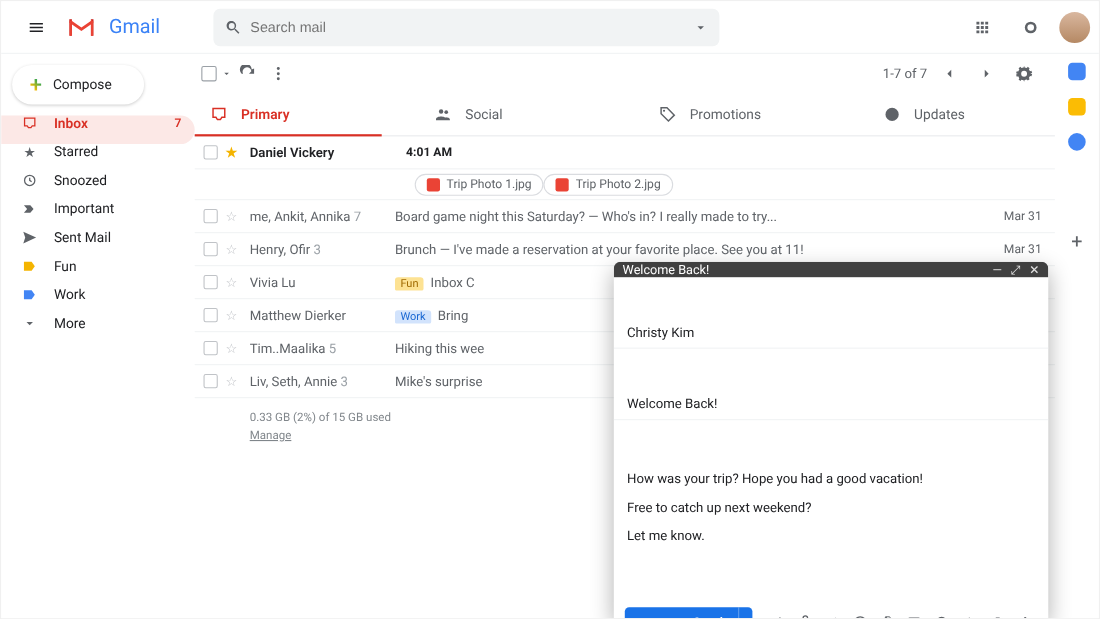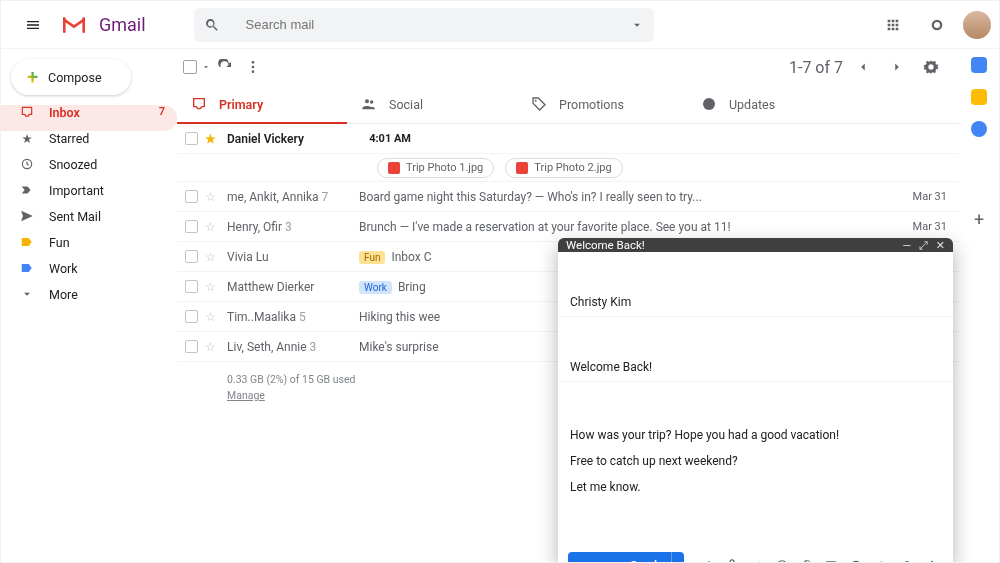--- a/index.html
+++ b/index.html
@@ -4,22 +4,22 @@
 <style>
 * { box-sizing: border-box; margin: 0; padding: 0; }
 body { font-family: 'Google Sans', Roboto, Arial, sans-serif; font-size: 13px; color: #202124; background: #fff; }
 .app { width: 1000px; height: 563px; display: flex; flex-direction: column; border: 1px solid #f0f0f0; overflow: hidden; position: relative; }
 
 
 .header { height: 48px; display: flex; align-items: center; padding: 0 8px 0 12px; gap: 8px; border-bottom: 1px solid #f1f3f4;}
 .menu-btn { width: 40px; height: 40px; border-radius: 50%; display: flex; align-items: center; justify-content: center; cursor: pointer; }
 .logo-m { display: inline-flex; align-items: center; }
 .logo-m svg { width: 26px; height: 20px; }
-.logo-txt { font-size: 18px; color: #701a75; margin-left: 4px; }
-.search { flex: 0 0 460px; margin-left: 40px; height: 34px; background: #f1f3f4; border-radius: 6px; display: flex; align-items: center; padding: 0 10px; gap: 26px; color: #5f6368; }
+.logo-txt { font-size: 18px; color: #3b82f6; margin-left: 4px; }
+.search { flex: 0 0 460px; margin-left: 40px; height: 34px; background: #f1f3f4; border-radius: 6px; display: flex; align-items: center; padding: 0 10px; gap: 8px; color: #5f6368; }
 .search input { flex: 1; border: none; background: transparent; font-size: 13px; color: #5f6368; outline: none; }
 .spacer { flex: 1; }
 .hdr-icon { width: 36px; height: 36px; border-radius: 50%; display: flex; align-items: center; justify-content: center; color: #5f6368; cursor: pointer; }
 .avatar { width: 28px; height: 28px; border-radius: 50%; background: linear-gradient(#d9b79f,#b58964); }
 
 
 .body { flex: 1; display: flex; overflow: hidden; position: relative; }
 
 
 .sidebar { width: 176px; padding-top: 6px; font-size: 12.5px; }
@@ -29,39 +29,39 @@
 .nav-item.active { background: #fce8e6; color: #d93025; font-weight: 600; }
 .nav-item .nav-icon { width: 16px; display: flex; justify-content: center; color: #5f6368; }
 .nav-item.active .nav-icon { color: #d93025; }
 .nav-item .count { margin-left: auto; font-size: 11px; }
 
 
 .main { flex: 1; display: flex; flex-direction: column; position: relative; }
 .toolbar { height: 36px; display: flex; align-items: center; padding: 0 14px 0 6px; color: #5f6368; }
 .tb-chk { width: 14px; height: 14px; border: 1.5px solid #9aa0a6; border-radius: 2px; margin-right: 4px; }
 .tb-icon { width: 28px; height: 28px; display: flex; align-items: center; justify-content: center; cursor: pointer; }
-.tb-right { margin-left: auto; display: flex; align-items: center; gap: 6px; font-size: 16px; }
-.tabs { display: flex; border-bottom: 1px solid #e8eaed; }
+.tb-right { margin-left: auto; display: flex; align-items: center; gap: 6px; font-size: 12px; }
+.tabs { display: flex; border-bottom: 1px solid #e8eaed; justify-content: space-between; }
 .tab { flex: 0 0 170px; height: 38px; display: flex; align-items: center; gap: 12px; padding: 0 14px; color: #5f6368; font-size: 12.5px; cursor: pointer; position: relative; }
 .tab.active { color: #d93025; font-weight: 600; }
 .tab.active::after { content: ''; position: absolute; left: 0; right: 0; bottom: -1px; height: 2.5px; background: #d93025; }
 
 
 .row { display: flex; align-items: center; height: 30px; padding-right: 12px; border-bottom: 1px solid #f1f3f4; font-size: 12px; color: #5f6368; }
 .row.bold { color: #202124; font-weight: 600; }
 .row.bold .snippet { font-weight: 400; color: #5f6368; }
 .row .chk { width: 28px; display: flex; justify-content: center; }
 .row .chk-box { width: 13px; height: 13px; border: 1.5px solid #c0c3c7; border-radius: 2px; }
 .row .star { width: 22px; color: #c0c3c7; cursor: pointer; }
 .row .star.on { color: #f4b400; }
 .row .from { width: 132px; white-space: nowrap; overflow: hidden; text-overflow: ellipsis; }
 .row .subj { flex: 1; white-space: nowrap; overflow: hidden; text-overflow: ellipsis; }
 .row .date { width: 52px; text-align: right; font-size: 11px; }
 .row.bold .date { font-weight: 700; color: #202124; }
-.attach-row { height: 28px; padding-left: 200px; display: flex; gap: 11px; border-bottom: 1px solid #f1f3f4; align-items: center; }
+.attach-row { height: 28px; padding-left: 200px; display: flex; gap: 0; border-bottom: 1px solid #f1f3f4; align-items: center; }
 .chip { height: 20px; border: 1px solid #dadce0; border-radius: 11px; display: inline-flex; align-items: center; gap: 6px; padding: 0 10px; font-size: 11px; color: #5f6368; cursor: pointer;}
 .chip .red { width: 12px; height: 12px; background: #ea4335; border-radius: 2px; }
 .lbl { font-size: 10px; padding: 1px 5px; border-radius: 3px; margin-right: 6px; }
 .lbl.fun { background: #fde293; color: #a06a00; }
 .lbl.work { background: #d2e3fc; color: #1967d2; }
 .storage { padding: 10px 0 0 50px; font-size: 10.5px; color: #80868b; line-height: 1.5; }
 .storage a { color: #80868b; text-decoration: underline; cursor: pointer; }
 
 
 .rail { width: 40px; display: flex; flex-direction: column; align-items: center; gap: 16px; padding-top: 8px; }
@@ -290,21 +290,21 @@
               <span class="red"></span>
               <span>Trip Photo 2.jpg</span>
             </span>
           </div>
           <div class="row">
             <span class="chk">
               <span class="chk-box"></span>
             </span>
             <span class="star ">☆</span>
             <span class="from">me, Ankit, Annika <span style="color:#9aa0a6;font-weight:400">7</span></span>
-            <span class="subj"><span>Board game night this Saturday?</span> <span class="snippet">— Who's in? I really seen to try...</span></span>
+            <span class="subj"><span>Board game night this Saturday?</span> <span class="snippet">— Who's in? I really made to try...</span></span>
             <span class="date">Mar 31</span>
           </div>
           <div class="row">
             <span class="chk">
               <span class="chk-box"></span>
             </span>
             <span class="star ">☆</span>
             <span class="from">Henry, Ofir <span style="color:#9aa0a6;font-weight:400">3</span></span>
             <span class="subj"><span>Brunch</span> <span class="snippet">— I've made a reservation at your favorite place. See you at 11!</span></span>
             <span class="date">Mar 31</span>

